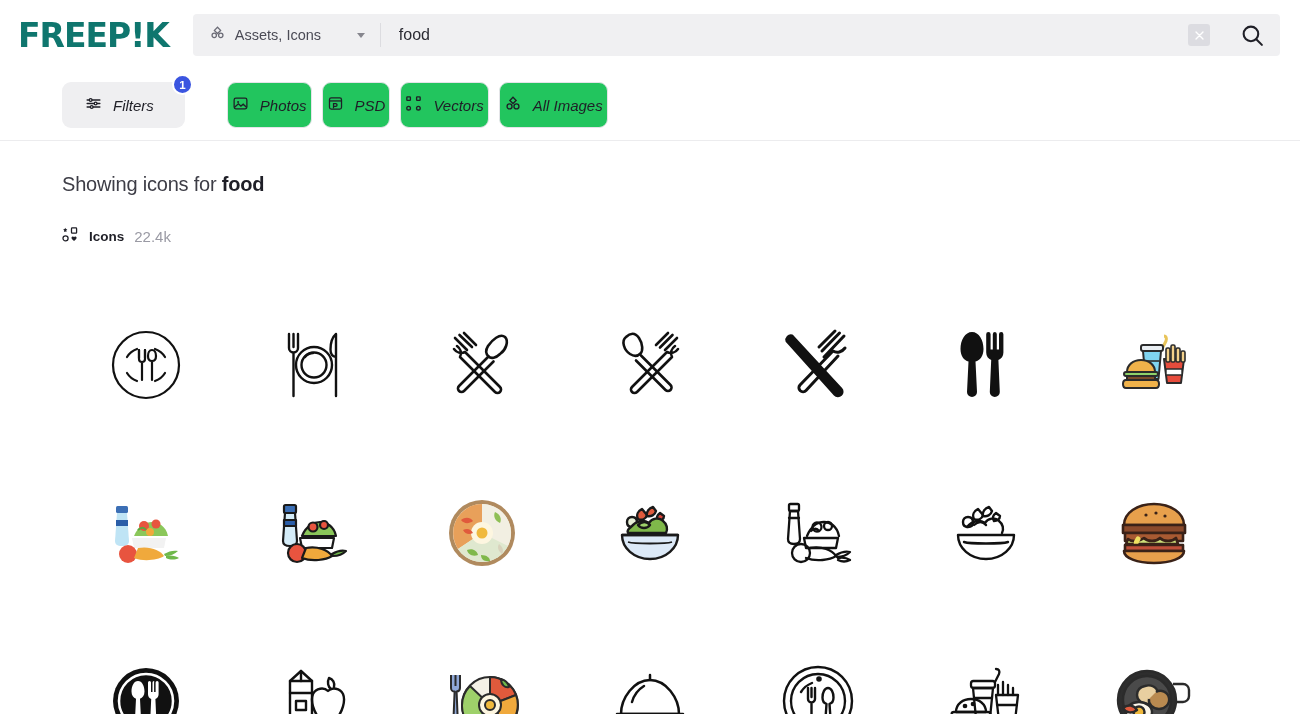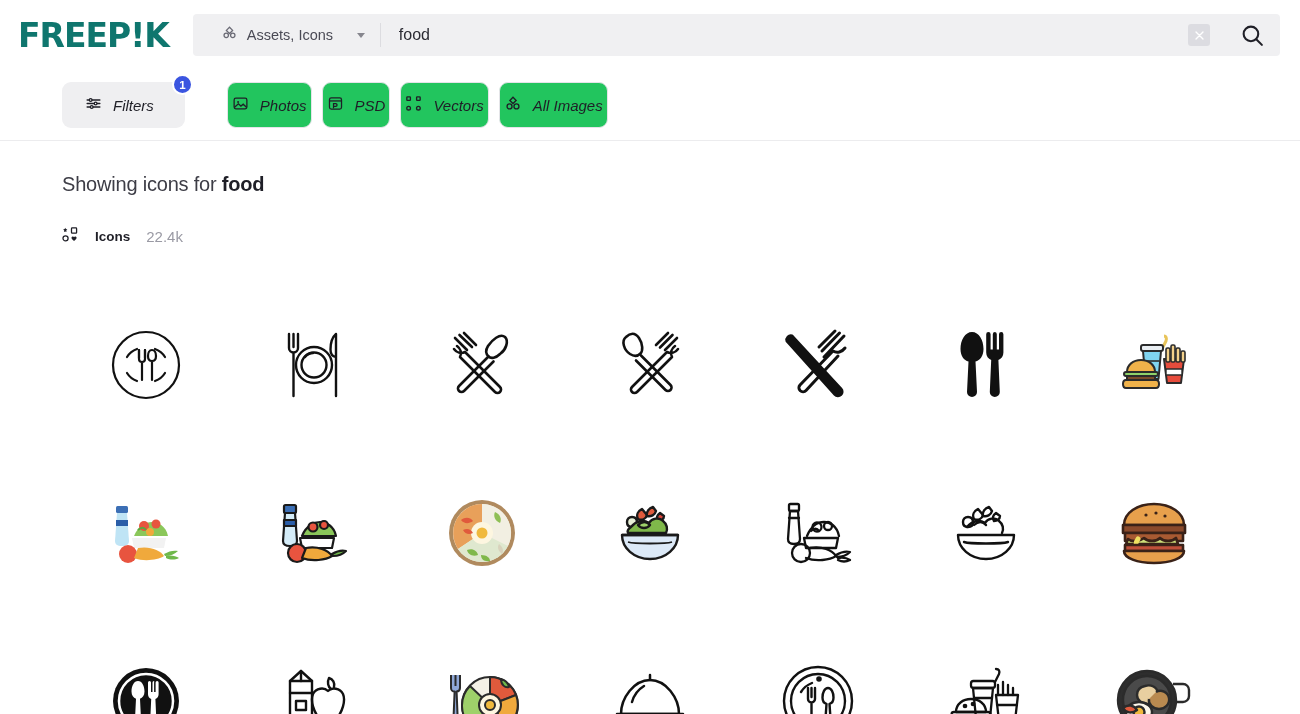--- a/index.html
+++ b/index.html
@@ -37,21 +37,21 @@
     border-radius: 4px;
     display: flex;
     align-items: center;
     position: relative;
   }
   .asset-select {
     display: flex;
     align-items: center;
     gap: 9px;
     height: 100%;
-    padding: 0 14px 0 28px;
+    padding: 0 14px 0 16px;
     min-width: 188px;
     cursor: pointer;
     position: relative;
   }
   .asset-select::after {
     content: "";
     position: absolute;
     right: 0; top: 9px; bottom: 9px;
     width: 1px;
     background: #dcdce0;
@@ -162,21 +162,21 @@
     font-weight: 400;
     color: #3d3d46;
     padding-top: 32px;
     letter-spacing: -0.2px;
   }
   .result-title b { font-weight: 700; color: #1f1f27; }
 
   .count-row {
     display: flex;
     align-items: center;
-    gap: 16px;
+    gap: 10px;
     margin-top: 30px;
   }
   .count-label { font-size: 13.5px; font-weight: 700; color: #1f1f27; }
   .count-value { font-size: 15px; color: #9a9aa4; }
 
   .grid {
     margin-top: 34px;
     display: grid;
     grid-template-columns: repeat(7, 1fr);
     row-gap: 0;

